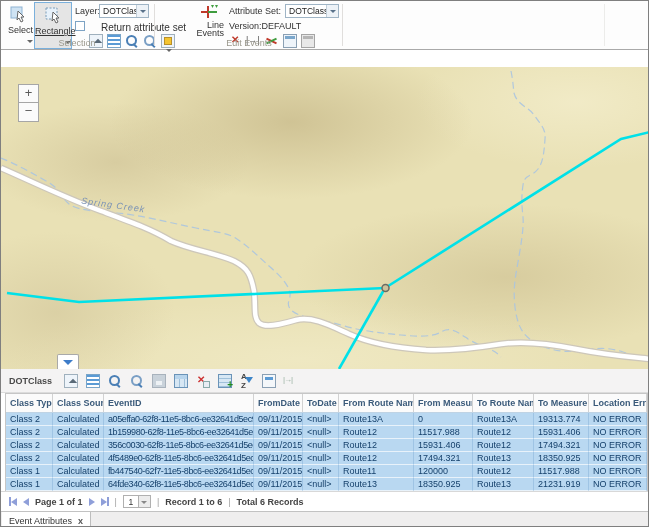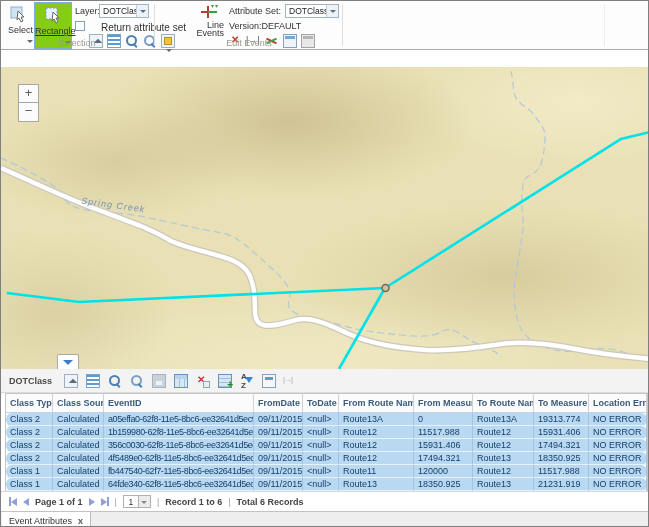--- a/index.html
+++ b/index.html
@@ -7,21 +7,21 @@
   body { font-family:"Liberation Sans", sans-serif; background:#fff; }
   #app { position:relative; width:649px; height:527px; border:1px solid #7f7f7f; overflow:hidden; background:#fff; }
 
   
   .tabbar { position:relative; height:16px; background:#f2f1f1; border-bottom:1px solid #cfcdcd; }
   .rtab { position:absolute; top:2px; height:14px; font-size:9px; color:#444; text-align:center; line-height:13px; cursor:default; }
   .rtab.active { top:0; height:17px; background:#fff; border:1px solid #c6c4c4; border-bottom:none; z-index:3; line-height:15px; }
   .toolbar { position:relative; height:49px; background:#fdfdfd; border-bottom:1px solid #a9a9a9; font-size:9px; color:#333; }
   .bigbtn { position:absolute; text-align:right; color:#333; cursor:default; }
   .bigbtn .cap { font-size:9px; margin-top:1px; }
-  .bigbtn.active { background:#84cc16; border:1px solid #7ab0dc;text-decoration:underline; }
+  .bigbtn.active { background:#e5e5e5; border:1px solid #7ab0dc;text-decoration:underline; }
   .chev { width:0; height:0; border-left:3px solid transparent; border-right:3px solid transparent; border-top:3px solid #666; display:inline-block; margin-top:1px; }
   .rlabel { position:absolute; font-size:9px; color:#333; white-space:nowrap; }
   .dd { position:absolute; background:#fff; border:1px solid #9fb4c5; height:14px; font-size:8.5px; color:#222; line-height:12px; padding-left:3px; white-space:nowrap; }
   .dd .ddarrow { position:absolute; right:0; top:0; bottom:0; width:12px; background:#edf2f7; border-left:1px solid #c2cfda; text-align:center; }
   .dd .ddarrow i { display:block; margin:5px auto 0; width:0; height:0; border-left:3px solid transparent; border-right:3px solid transparent; border-top:3px solid #58718a; }
   .cbx { position:absolute; width:10px; height:10px; background:#fff; border:1px solid #7da3c4; }
   .grouplabel { position:absolute; bottom:1px; font-size:9px; color:#9a988c; text-align:center; }
   .vsep { position:absolute; top:3px; height:42px; width:1px; background:#e0dedc; }
   .iconstrip { position:absolute; display:flex; gap:4px; align-items:center; }
 
@@ -77,21 +77,21 @@
   .collapsetab i { display:block; margin:5px auto 0; width:0; height:0; border-left:5px solid transparent; border-right:5px solid transparent; border-top:5px solid #3d7cc9; }
 
   
   .panel { position:absolute; left:0; top:368px; width:649px; height:159px; background:#fff; }
   .ptoolbar { height:24px; background:#f4f3f3; border-bottom:1px solid #dcdcdc; display:flex; align-items:center; padding-left:8px; gap:8px; }
   .ptoolbar .pname { font-size:9px; font-weight:bold; color:#4a4a4a; margin-right:4px; }
   .tblwrap { margin:0 2px 0 4px; border:1px solid #c6c6c6; border-bottom:none; background:#fff; }
   .trow { display:flex; }
   .thead { height:19px; background:#fbfbfb; border-bottom:1px solid #bfd3e4; }
   .thead .tcell { font-weight:bold; color:#3a5a7a; font-size:9px; line-height:18px; border-right:1px solid #d2d2d2; }
-  .tbody-row { height:13px; background:#b9d8f1;border-radius:6px; }
+  .tbody-row { height:13px; background:#b9d8f1; }
   .tbody-row .tcell { color:#15406b; font-size:9px; line-height:12px; border-right:1px solid #9fc4e4; border-bottom:1px solid #e8f2fa; }
   .tcell { padding-left:4px; overflow:hidden; white-space:nowrap; flex:0 0 auto; }
   .tcell.guid { letter-spacing:-0.4px; }
   .pagebar { height:20px; display:flex; align-items:center; font-size:9px; color:#333; padding-left:8px; gap:6px; border-top:1px solid #d8d8d8; }
   .pg { display:inline-flex; align-items:center; cursor:pointer; }
   .tri-l { width:0; height:0; border-right:6px solid #8f9fd9; border-top:4px solid transparent; border-bottom:4px solid transparent; display:inline-block; }
   .tri-r { width:0; height:0; border-left:6px solid #8f9fd9; border-top:4px solid transparent; border-bottom:4px solid transparent; display:inline-block; }
   .bar { width:2px; height:9px; background:#8f9fd9; display:inline-block; }
   .pgsep { color:#a0a0a0; }
   .pgselect { display:inline-flex; }

